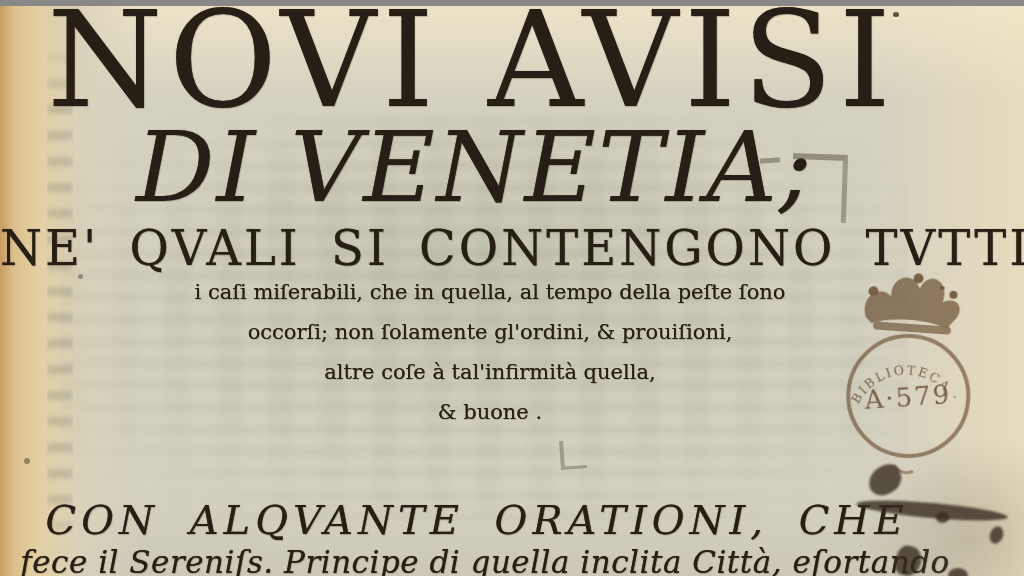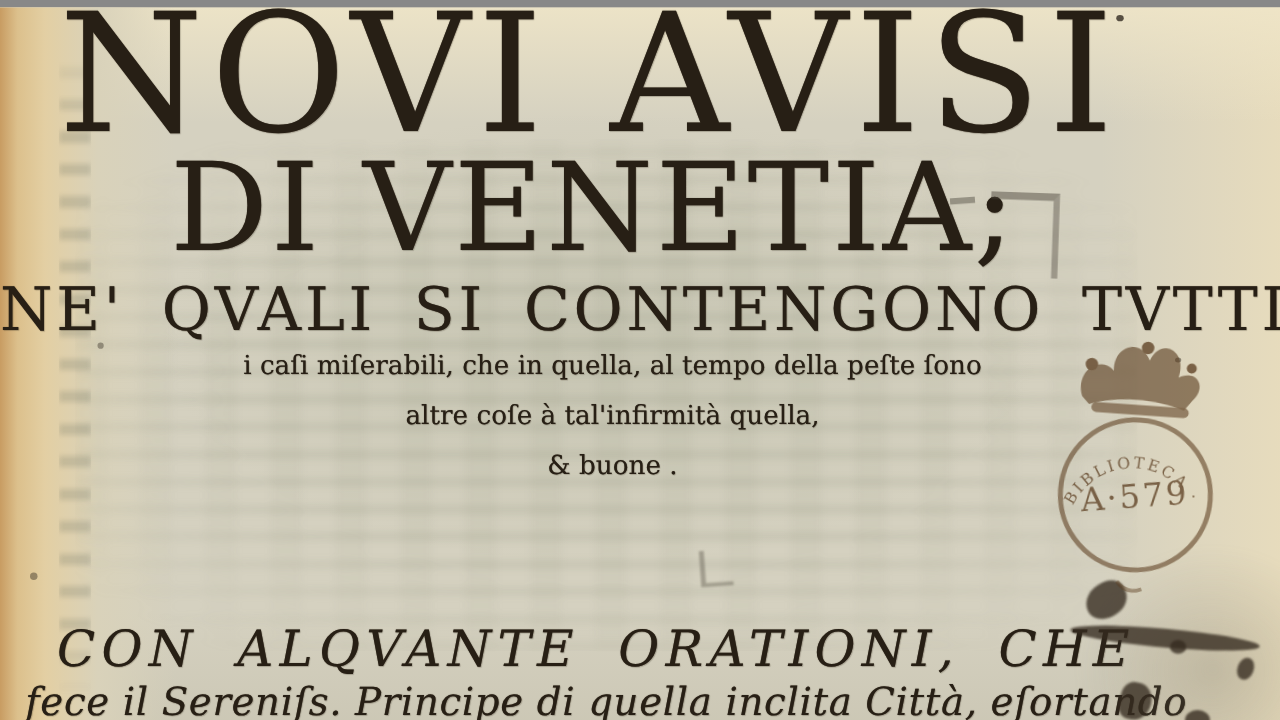--- a/index.html
+++ b/index.html
@@ -34,21 +34,21 @@
     filter:blur(2px);
     -webkit-mask-image:linear-gradient(180deg,transparent,#000 12%,#000 88%,transparent);
     mask-image:linear-gradient(180deg,transparent,#000 12%,#000 88%,transparent);
   }
   .txt{
     position:absolute;left:0;width:1024px;
     text-align:center;line-height:1;white-space:nowrap;
     text-shadow:0 0 .7px rgba(45,35,20,.75),.7px .9px .7px rgba(60,50,35,.22);
   }
   .t1{top:-12px;font-size:132px;letter-spacing:6px;padding-right:80px;box-sizing:border-box;}
-  .t2{top:112px;font-size:98px;letter-spacing:2px;padding-right:74px;box-sizing:border-box;}
+  .t2{top:112px;font-size:98px;letter-spacing:2px;padding-right:74px;box-sizing:border-box;font-style:italic;}
   .caps{top:218px;font-size:48px;letter-spacing:3px;word-spacing:12px;padding-right:107px;box-sizing:border-box;}
   .bodyblock{position:absolute;top:266px;left:0;width:1024px;text-align:center;
     font-size:21px;line-height:40px;padding-right:44px;box-sizing:border-box;
     text-shadow:0 0 .6px rgba(45,35,20,.7),.6px .8px .6px rgba(60,50,35,.2);}
   .ocaps{top:494px;font-size:40px;font-style:italic;letter-spacing:5px;word-spacing:13px;padding-right:70px;box-sizing:border-box;}
   .oline{top:541px;font-size:31px;font-style:italic;letter-spacing:.5px;padding-right:54px;box-sizing:border-box;}
 
   
   .bracket-mark{
     position:absolute;left:792px;top:148px;width:50px;height:62px;
@@ -91,20 +91,21 @@
 
   <div class="bleed"></div>
   <div class="bleed-col"></div>
 
   <div class="txt t1">NOVI AVISI</div>
   <div class="txt t2">DI VENETIA;</div>
   <div class="txt caps">NE' QVALI SI CONTENGONO TVTTI</div>
 
   <div class="bodyblock">
     <div>i caſi miſerabili, che in quella, al tempo della peſte ſono</div>
+    <div>occorſi; non ſolamente gl'ordini, &amp; prouiſioni,</div>
     <div>altre coſe à tal'infirmità quella,</div>
     <div>&amp; buone .</div>
   </div>
 
   <div class="txt ocaps">CON ALQVANTE ORATIONI, CHE</div>
   <div class="txt oline">fece il Sereniſs. Principe di quella inclita Città, eſortando</div>
 
   <div class="bracket-dash"></div>
   <div class="bracket-mark"></div>
   <div class="lmark"></div>

